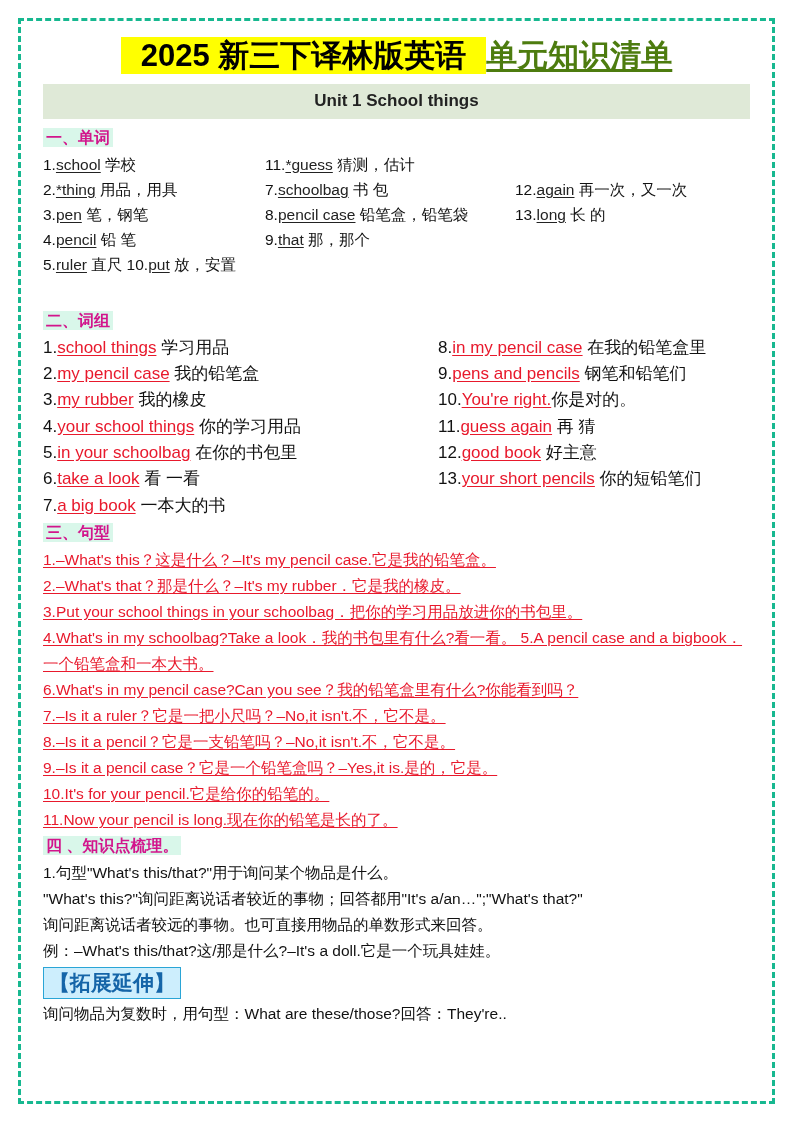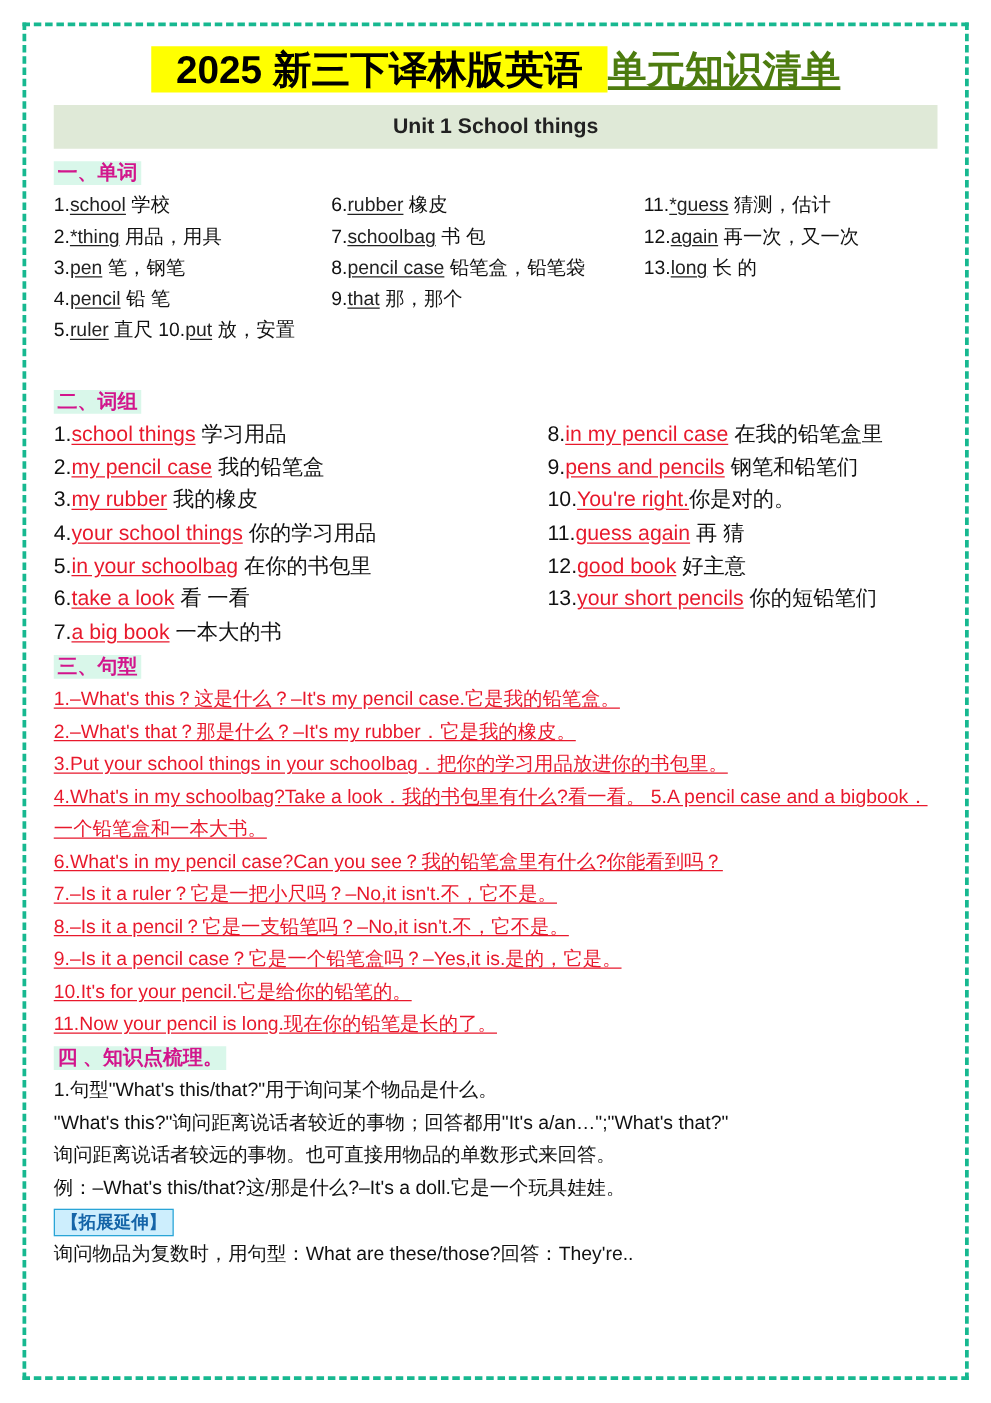--- a/index.html
+++ b/index.html
@@ -108,21 +108,21 @@
   .sent div { margin-bottom: 1px; }
 
   
   .note { font-size: 15.5px; line-height: 1.66; color: #111; }
 
   .tag {
     display: inline-block;
     background: #cdeefd;
     border: 1px solid #2aa5d6;
     color: #1565a8;
-    font-size: 14px;
+    font-size: 21px;
     font-weight: bold;
     padding: 1px 5px;
     margin: 4px 0 2px 0;
   }
   .tag-wrap { }
 </style>
 </head>
 <body>
 
 <div class="page">
@@ -134,21 +134,20 @@
 
   <div class="subtitle">Unit 1 School things</div>
 
   <div class="sec-head">
     <span class="mark">一、单词</span>
   </div>
 
   <div class="words">
     <div class="row">
       <div class="c1"><span class="num">1.</span><span class="u">school</span> <span class="cn">学校</span></div>
-      <div class="c2"><span class="num">6.</span><span class="u">rubber</span> <span class="cn">橡皮</span></div>
       <div class="c3"><span class="num">11.</span><span class="u">*guess</span> <span class="cn">猜测，估计</span></div>
     </div>
     <div class="row">
       <div class="c1"><span class="num">2.</span><span class="u">*thing</span> <span class="cn">用品，用具</span></div>
       <div class="c2"><span class="num">7.</span><span class="u">schoolbag</span> <span class="cn">书 包</span></div>
       <div class="c3"><span class="num">12.</span><span class="u">again</span> <span class="cn">再一次，又一次</span></div>
     </div>
     <div class="row">
       <div class="c1"><span class="num">3.</span><span class="u">pen</span> <span class="cn">笔，钢笔</span></div>
       <div class="c2"><span class="num">8.</span><span class="u">pencil case</span> <span class="cn">铅笔盒，铅笔袋</span></div>

